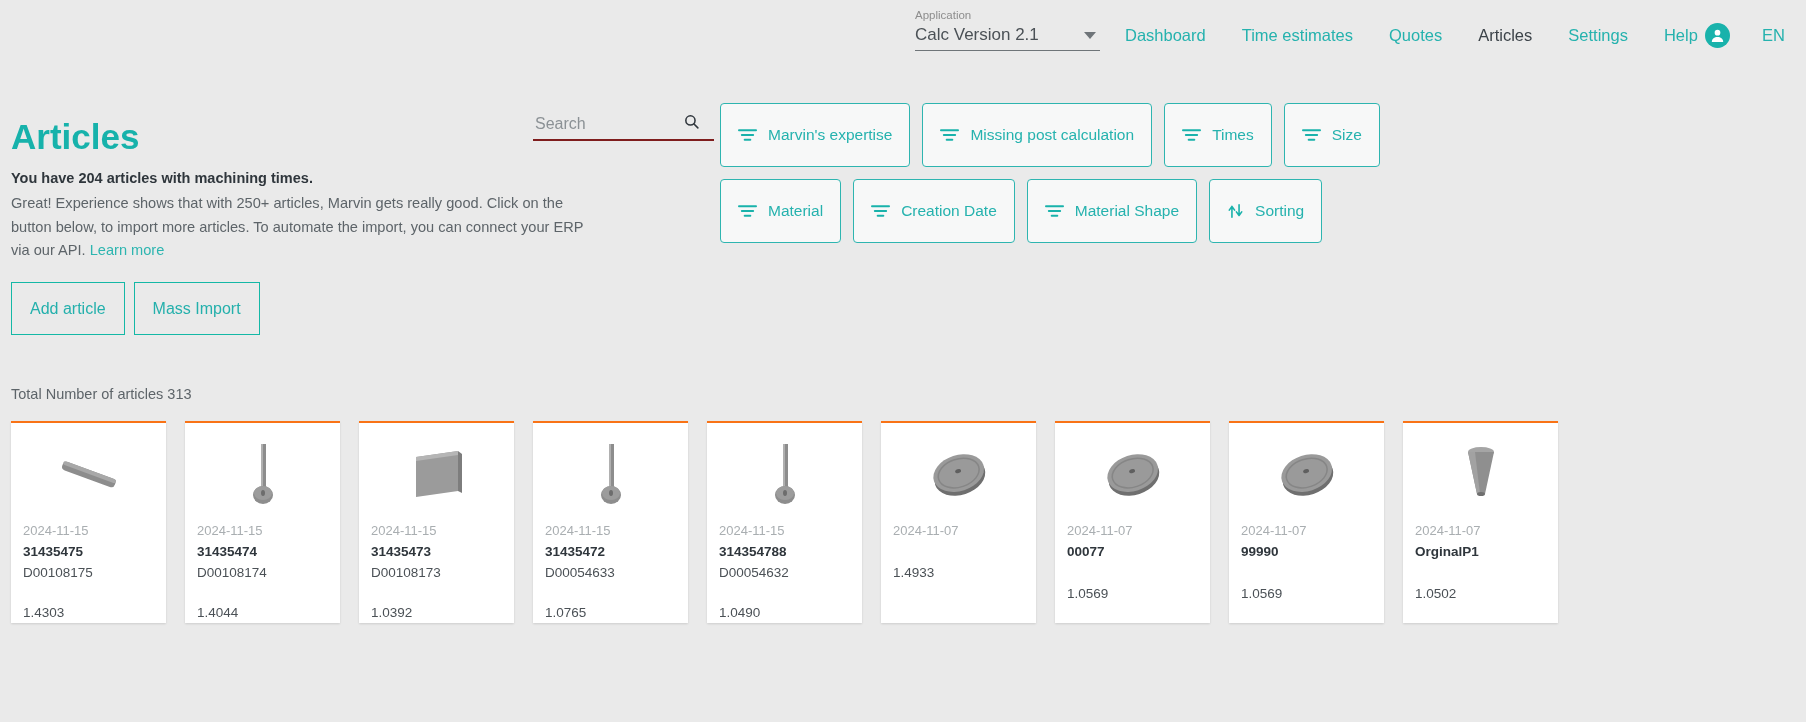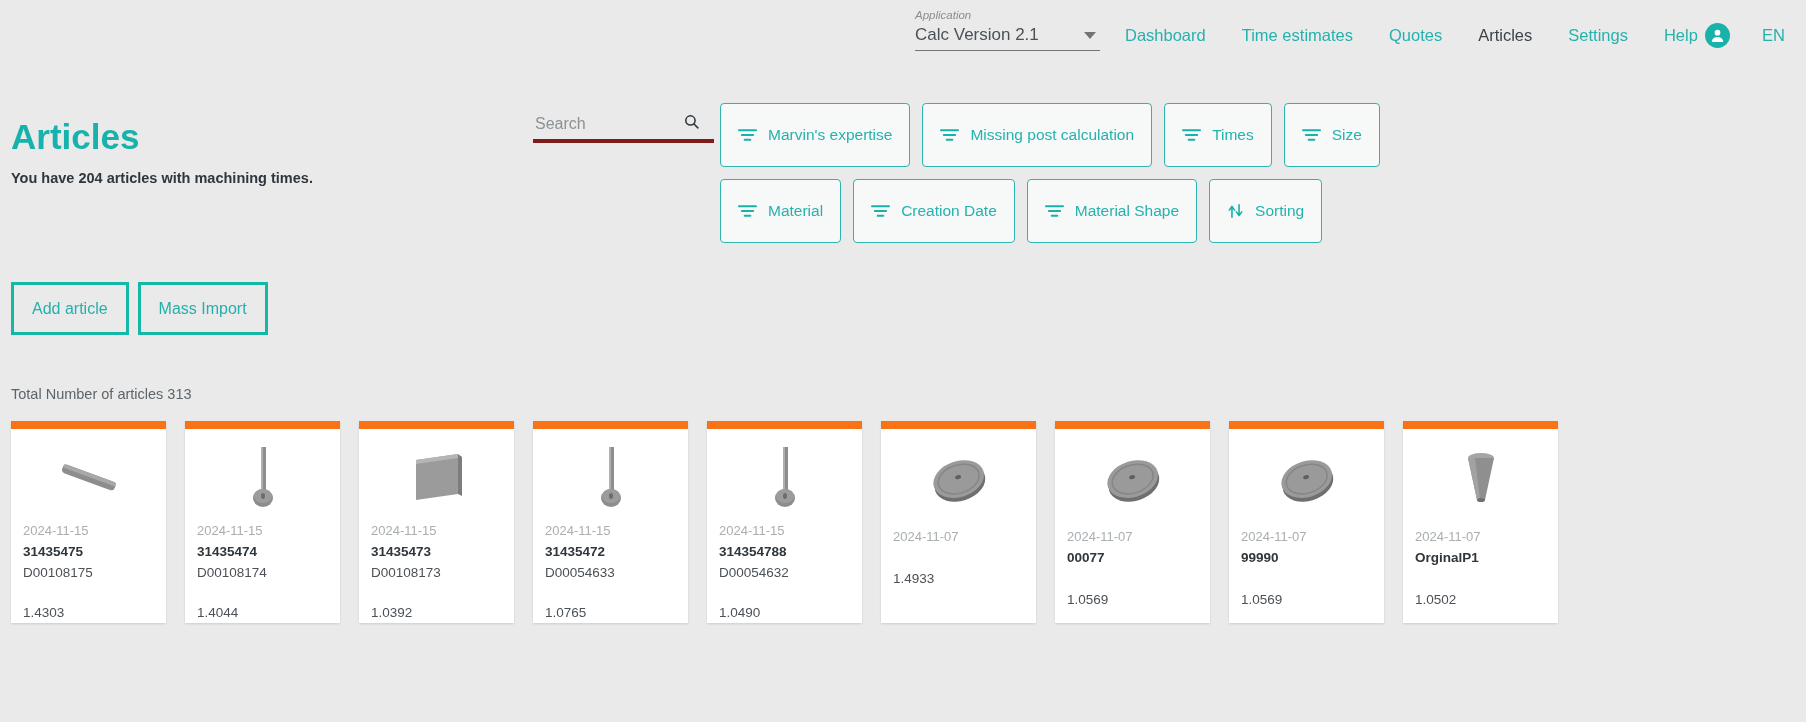--- a/index.html
+++ b/index.html
@@ -22,21 +22,21 @@
   .logo { display: flex; align-items: flex-end; height: 34px; }
   .logo svg { display: block; }
   .brand-text {
     margin-left: 12px; font-size: 16.5px; font-weight: bold; color: #333b42;
     letter-spacing: .2px;
   }
 
   .app-select {
     position: absolute; left: 915px; top: 8px; width: 185px;
   }
-  .app-select .lbl { font-size: 11.5px; color: #8d8d8d; line-height: 14px; font-style: italic; }
+  .app-select .lbl { font-size: 11.5px; color: #8d8d8d; line-height: 14px; }
   .app-select .row {
     display: flex; align-items: center; justify-content: space-between;
     border-bottom: 1px solid #6f7579; padding-bottom: 5px; margin-top: 3px;
   }
   .app-select .val { font-size: 17px; color: #4b5156; }
   .caret {
     width: 0; height: 0; margin-right: 4px;
     border-left: 6px solid transparent; border-right: 6px solid transparent;
     border-top: 7px solid #6f7579;
   }
@@ -68,31 +68,31 @@
     font-size: 14.5px; font-weight: bold; color: #2f363c; line-height: 20px;
   }
   .body-copy {
     position: absolute; left: 11px; top: 192px; width: 575px;
     font-size: 14.6px; color: #5d6469; line-height: 23.5px;
   }
   .body-copy a { color: #2db5b0; text-decoration: none; }
 
   .action-buttons { position: absolute; left: 11px; top: 282px; display: flex; }
   .btn-outline {
-    border: 3px solid #14b8a6; background: transparent; color: #24b0ac;
+    border: 1px solid #14b8a6; background: transparent; color: #24b0ac;
     font-size: 16px; font-family: "Liberation Sans", sans-serif;
     padding: 0 18px; height: 53px; display: flex; align-items: center;
     justify-content: center; cursor: pointer; margin-right: 9px;
     white-space: nowrap;
   }
 
   
   .search {
     position: absolute; left: 533px; top: 113px; width: 181px;
-    border-bottom: 4px solid #7f1d1d;
+    border-bottom: 2px solid #7f1d1d;
     display: flex; align-items: center; padding-bottom: 5px;
   }
   .search input {
     border: none; outline: none; background: transparent;
     font-size: 16px; color: #4b5156; width: 150px;
     font-family: "Liberation Sans", sans-serif;
   }
   .search input::placeholder { color: #8b9195; }
 
   
@@ -114,21 +114,21 @@
     font-size: 14.5px; color: #5d6469;
   }
 
   
   .cards {
     position: absolute; left: 11px; top: 421px;
     display: flex; gap: 19px;
   }
   .card {
     width: 155px; height: 202px; background: #ffffff;
-    border-top: 8px solid #f97316;
+    border-top: 2px solid #f97316;
     box-shadow: 0 1px 2px rgba(0,0,0,.12);
     position: relative; overflow: hidden; cursor: pointer;
     display: flex; flex-direction: column;
   }
   .thumb {
     height: 93px; display: flex; align-items: center; justify-content: center;
     margin-top: 4px;
   }
   .meta { padding: 0 12px; }
   .c-date { font-size: 13px; color: #a9aeb1; line-height: 21px; }
@@ -169,20 +169,25 @@
       </svg>
     </div>
 
     <div class="lang">EN</div>
   </div>
 
   <div class="title">Articles</div>
 
   <div class="lead">You have 204 articles with machining times.</div>
 
+  <div class="body-copy">
+    <span>Great! Experience shows that with 250+ articles, Marvin gets really good. Click on</span>
+    <span>the button below, to import more articles. To automate the import, you can</span>
+    <span>connect your ERP via our API. </span><a href="#">Learn more</a>
+  </div>
 
   <div class="action-buttons">
     <button class="btn-outline">Add article</button>
     <button class="btn-outline">Mass Import</button>
   </div>
 
   <div class="search">
     <input type="text" placeholder="Search" style="">
     <span>
       <svg width="17" height="17" viewBox="0 0 24 24" fill="none" stroke="#2f363c" stroke-width="2.2">

